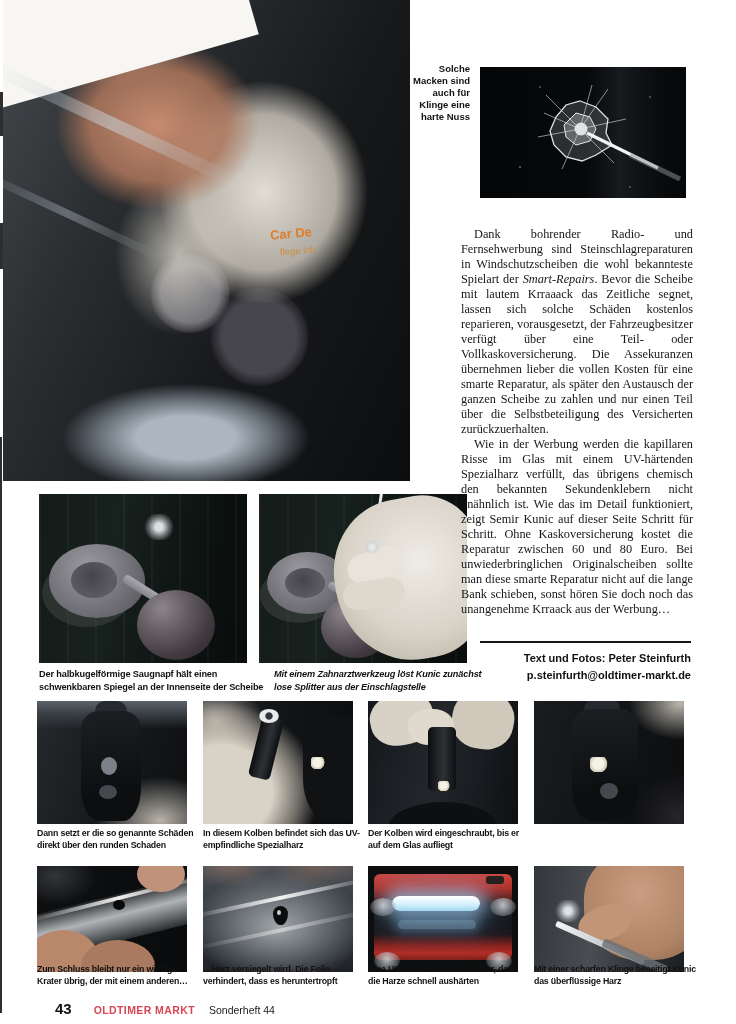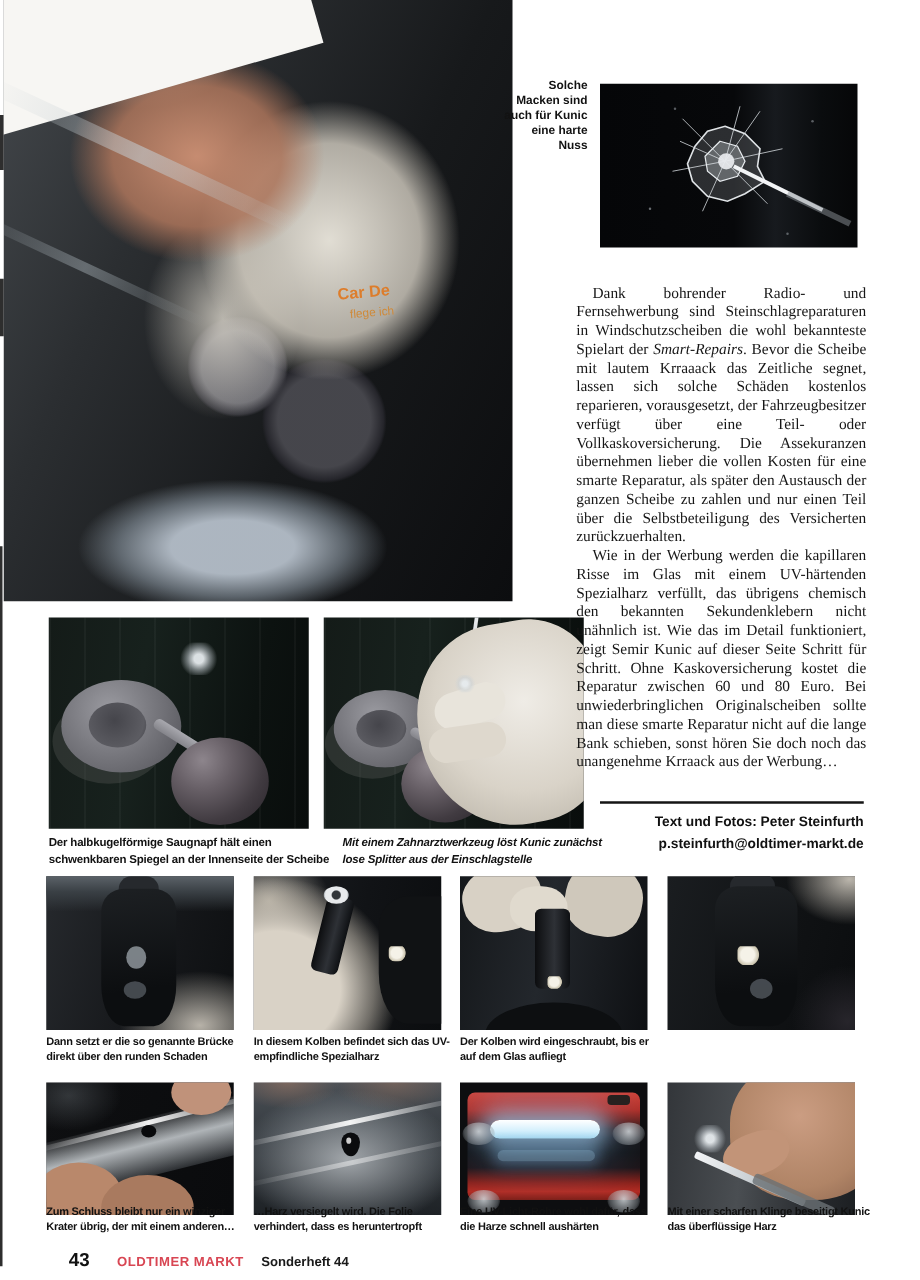--- a/index.html
+++ b/index.html
@@ -115,21 +115,21 @@
     text-align:justify;color:#161616;}
   #body-text p{margin:0;text-indent:13px;}
 
   #rule{position:absolute;left:480px;top:641px;width:211px;height:2px;background:#151515;}
   #credit{position:absolute;left:450px;top:650px;width:241px;text-align:right;
     font-size:11px;font-weight:bold;line-height:17px;color:#111;}
 
   #footer{position:absolute;left:0;top:1000px;width:736px;display:flex;align-items:baseline;padding-left:55px;box-sizing:border-box;}
   #footer .pno{font-size:15px;font-weight:bold;color:#111;margin-right:22px;}
   #footer .brand{font-size:10.5px;font-weight:bold;letter-spacing:.4px;color:#d84653;margin-right:14px;}
-  #footer .issue{font-size:10.5px;color:#1a1a1a;font-weight:bold;}
+  #footer .issue{font-size:10.5px;color:#1a1a1a;}
 </style>
 </head>
 <body>
 
 <div class="page">
 
   <div class="edge-mark" style="top:92px;height:44px;"></div>
   <div class="edge-mark" style="top:223px;height:46px;"></div>
   <div class="edge-mark" style="top:437px;height:576px;width:2px;"></div>
 
@@ -238,24 +238,24 @@
     <div class="cup" style="right:6px;bottom:2px;"></div>
   </div>
   <div class="ph" id="ph-s8">
     <div class="skin" style="right:-24px;top:-18px;width:124px;height:112px;background:radial-gradient(circle at 45% 40%,#cb9d82,#b08466 60%,#8e6750 92%);border-radius:45%;"></div>
     <div class="skin" style="right:52px;top:40px;width:54px;height:34px;background:#c29478;border-radius:45%;transform:rotate(-20deg);"></div>
     <div class="blade" style="left:18px;top:74px;width:96px;height:6px;transform:rotate(24deg);"></div>
     <div style="left:66px;top:86px;width:70px;height:9px;background:#6a7074;opacity:.8;border-radius:3px;transform:rotate(24deg);"></div>
     <div class="crackspot" style="left:20px;top:34px;width:28px;height:22px;"></div>
   </div>
 
-  <div class="cap" id="cap-nuss">Solche Macken sind auch für Kunic eine harte Nuss</div>
+  <div class="cap" id="cap-nuss">Solche Macken sind auch für Klinge eine harte Nuss</div>
   <div class="cap cap-mid" id="cap-mid1">Der halbkugelförmige Saugnapf hält einen schwenkbaren Spiegel an der Innenseite der Scheibe</div>
   <div class="cap cap-mid" id="cap-mid2">Mit einem Zahnarztwerkzeug löst Kunic zunächst lose Splitter aus der Einschlagstelle</div>
-  <div class="cap cap-step r1 c1">Dann setzt er die so genannte Brücke direkt über den runden Schaden</div>
+  <div class="cap cap-step r1 c1">Dann setzt er die so genannte Schäden direkt über den runden Schaden</div>
   <div class="cap cap-step r1 c2">In diesem Kolben befindet sich das UV-empfindliche Spezialharz</div>
   <div class="cap cap-step r1 c3">Der Kolben wird eingeschraubt, bis er auf dem Glas aufliegt</div>
   <div class="cap cap-step r2 c1">Zum Schluss bleibt nur ein winziger Krater übrig, der mit einem anderen…</div>
   <div class="cap cap-step r2 c2">…Harz versiegelt wird. Die Folie verhindert, dass es heruntertropft</div>
   <div class="cap cap-step r2 c3">Eine UV-Licht-Röhre wohl dafür, dass die Harze schnell aushärten</div>
   <div class="cap cap-step r2 c4">Mit einer scharfen Klinge beseitigt Kunic das überflüssige Harz</div>
 
   <div id="body-text">
     <p><span>Dank bohrender Radio- und Fernsehwerbung sind Steinschlagreparaturen in Windschutzscheiben die wohl bekannteste Spielart der </span><i>Smart-Repairs</i><span>. Bevor die Scheibe mit lautem Krraaack das Zeitliche segnet, lassen sich solche Schäden kostenlos reparieren, vorausgesetzt, der Fahrzeugbesitzer verfügt über eine Teil- oder Vollkaskoversicherung. Die Assekuranzen übernehmen lieber die vollen Kosten für eine smarte Reparatur, als später den Austausch der ganzen Scheibe zu zahlen und nur einen Teil über die Selbstbeteiligung des Versicherten zurückzuerhalten.</span></p>
     <p>Wie in der Werbung werden die kapillaren Risse im Glas mit einem UV-härtenden Spezialharz verfüllt, das übrigens chemisch den bekannten Sekundenklebern nicht unähnlich ist. Wie das im Detail funktioniert, zeigt Semir Kunic auf dieser Seite Schritt für Schritt. Ohne Kaskoversicherung kostet die Reparatur zwischen 60 und 80 Euro. Bei unwiederbringlichen Originalscheiben sollte man diese smarte Reparatur nicht auf die lange Bank schieben, sonst hören Sie doch noch das unangenehme Krraack aus der Werbung…</p>

